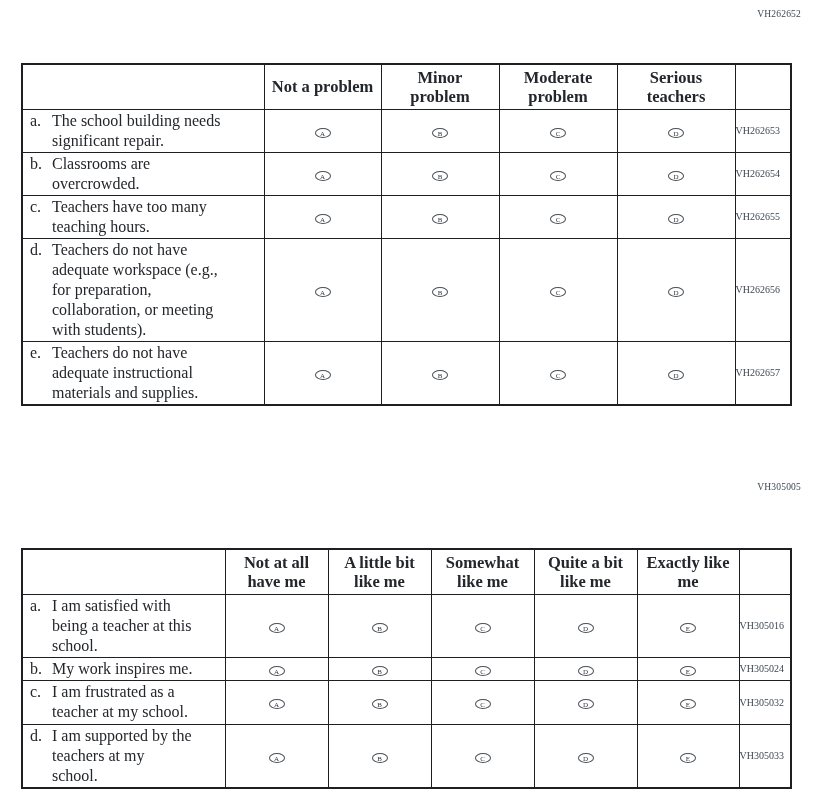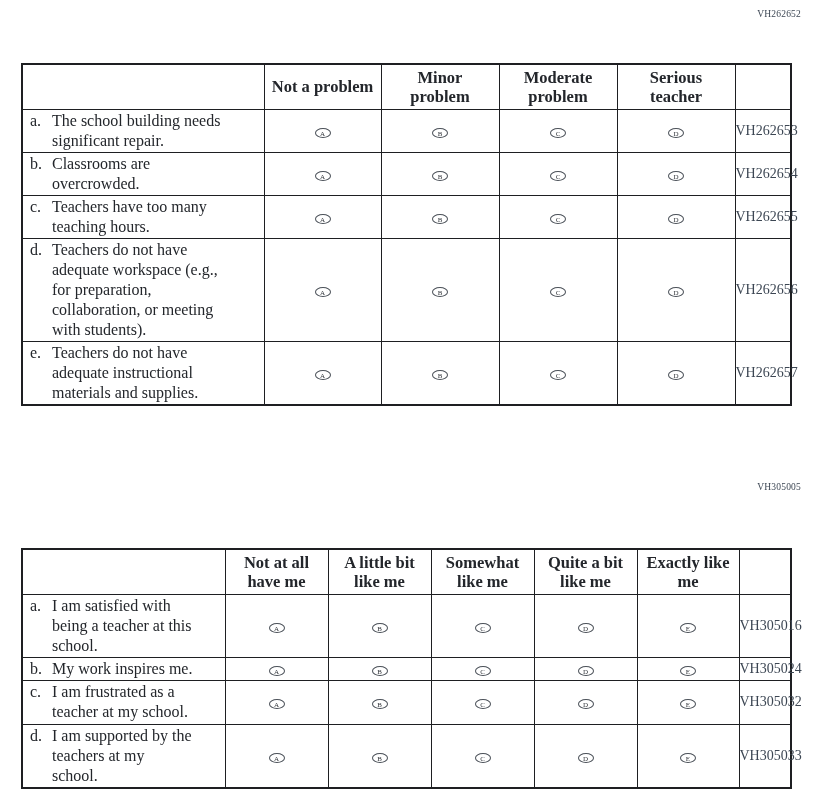--- a/index.html
+++ b/index.html
@@ -62,21 +62,21 @@
 
   td.opt{text-align:center;vertical-align:middle;}
   .bubble{
     display:inline-block;width:16px;height:10px;
     border:1px solid var(--bubble-border);border-radius:50%;
     font-size:7px;line-height:10px;text-align:center;
     color:#32363c;cursor:pointer;
   }
   td.code-cell{
     vertical-align:middle;
-    font-size:14px;color:var(--code-text);
+    font-size:10px;color:var(--code-text);
   }
   tr.h43 td{height:43px;}
   tr.h101 td{height:101px;}
   tr.h62 td{height:62px;}
   tr.h63 td{height:63px;}
   tr.h23 td{height:23px;}
   tr.h44 td{height:44px;}
 </style>
 </head>
 <body>
@@ -97,21 +97,21 @@
     </colgroup>
     <thead>
       <tr class="hdr-q27">
         <th></th>
         <th class="col-h">Not a problem</th>
         <th class="col-h">Minor
 problem</th>
         <th class="col-h">Moderate
 problem</th>
         <th class="col-h">Serious
-teacher</th>
+teachers</th>
         <th></th>
       </tr>
     </thead>
     <tbody>
       <tr class="h43">
         <td class="stmt-cell">
             <div class="stmt">
               <span class="l">a.</span>
               <span class="t">The school building needs
 significant repair.</span>

